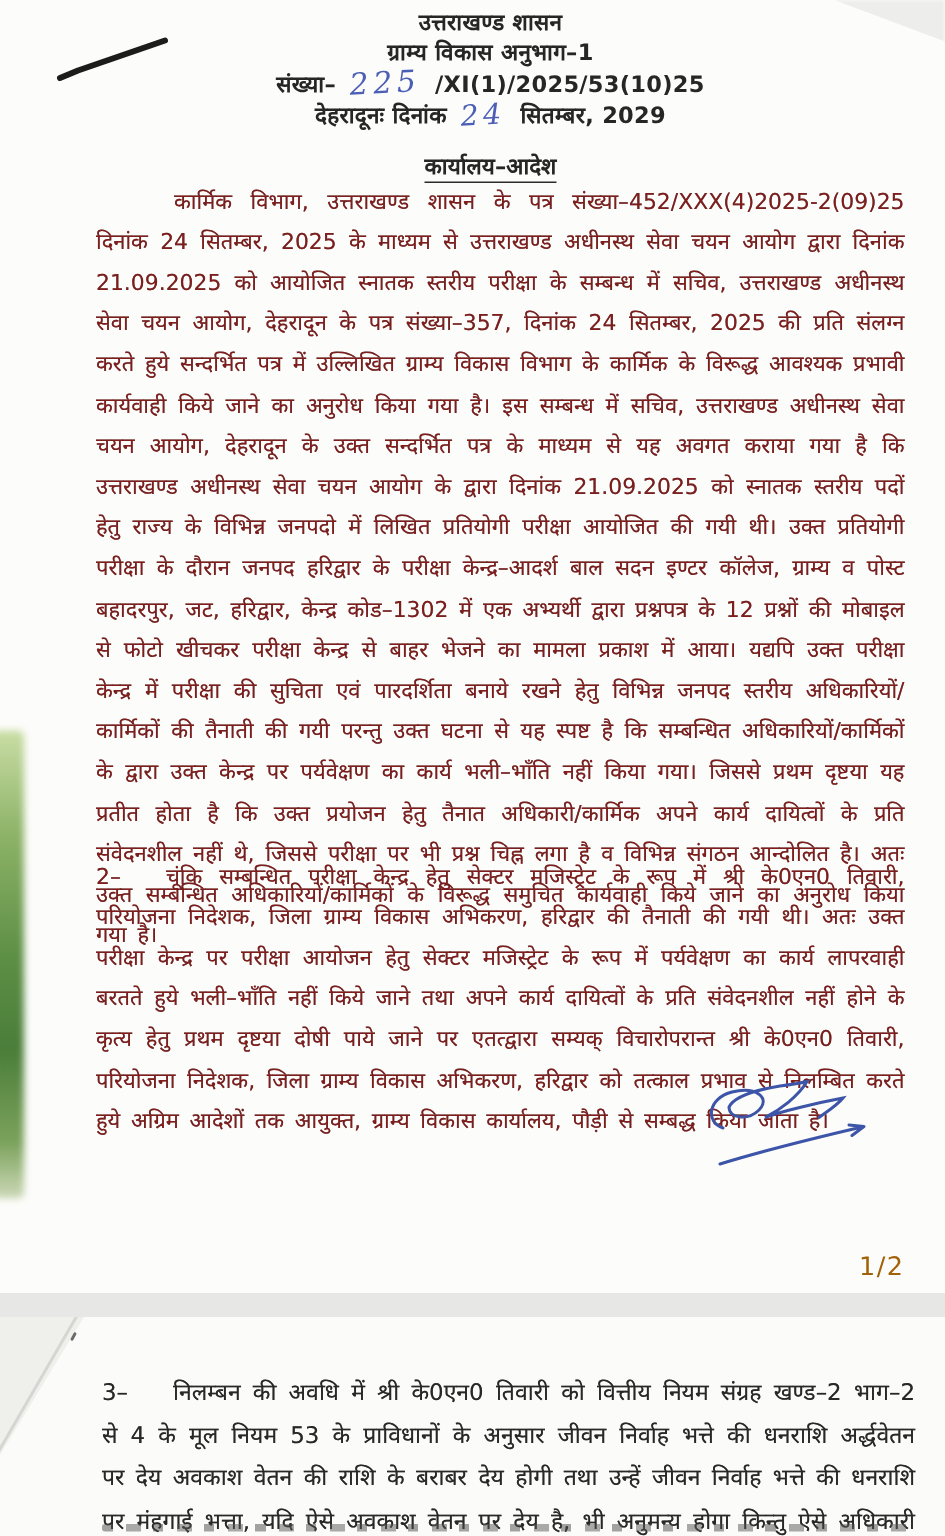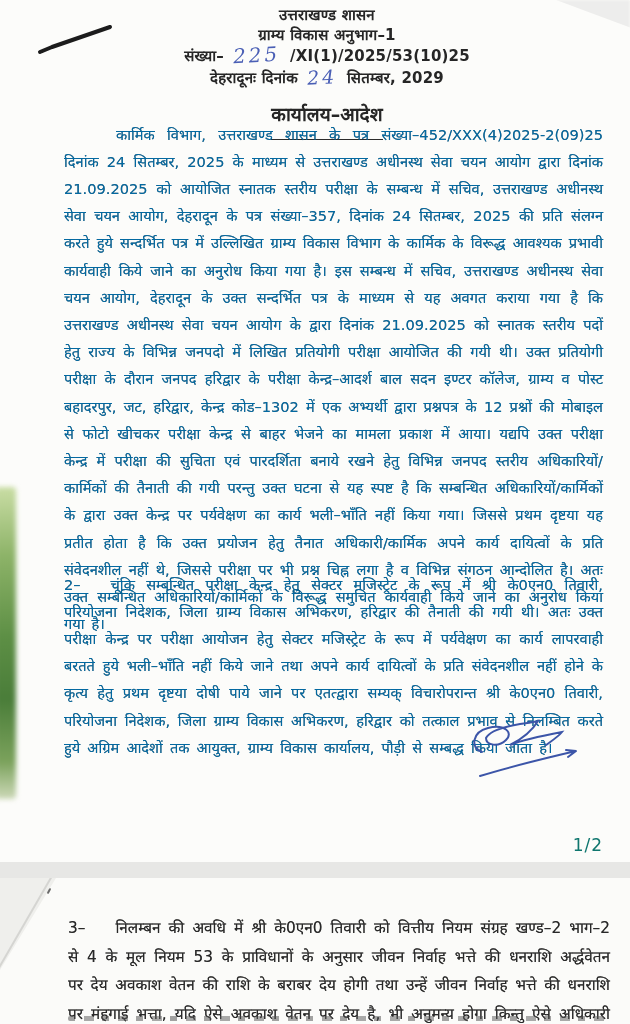--- a/index.html
+++ b/index.html
@@ -40,55 +40,55 @@
   .doc-header {
     position: absolute; left: 12px; top: 6px; width: 100%;
     text-align: center;
     color: #262626;
     font-weight: 700;
   }
   .doc-header .hline { font-size: 15px; line-height: 19.5px; letter-spacing: .2px; }
   .doc-header .office-order {
     display: inline-block;
     margin-top: 13px;
-    font-size: 19px;
+    font-size: 15px;
     border-bottom: 1.6px solid #2b2b2b;
-    padding-bottom: 12px;
+    padding-bottom: 1px;
   }
   .hw {
     display: inline-block;
     color: #4a5fb5;
     font-family: "DejaVu Serif", serif;
     font-style: italic;
     font-weight: 400;
     font-size: 20px;
     letter-spacing: 3px;
     transform: rotate(-3deg) translateY(1px);
     padding: 0 4px;
   }
   .hw.small { font-size: 19px; }
 
   .body-text {
     position: absolute; left: 64px; right: 27px;
-    color: #0369a1;
+    color: #7f1d1d;
     font-size: 14.6px;
     line-height: 27.2px;
     text-align: justify;
     word-spacing: 2.5px;
     text-shadow: 0 0 .4px rgba(20,20,20,.55);
   }
   .para1 { top: 106px; text-indent: 52px; }
   .para2 { top: 556px; }
   .para-num { display: inline-block; margin-right: 30px; }
 
   .signature { position: absolute; left: 462px; top: 718px; }
 
   .page-indicator {
     position: absolute; right: 27px; top: 835px;
-    font-size: 17px; color: #0f766e; letter-spacing: 1px;
+    font-size: 17px; color: #a16207; letter-spacing: 1px;
     text-shadow: none;
   }
 
   
   .page2 {
     position: absolute; left: 0; top: 878px;
     width: 630px; height: 146px;
     background: #fbfbf9;
     overflow: hidden;
   }

